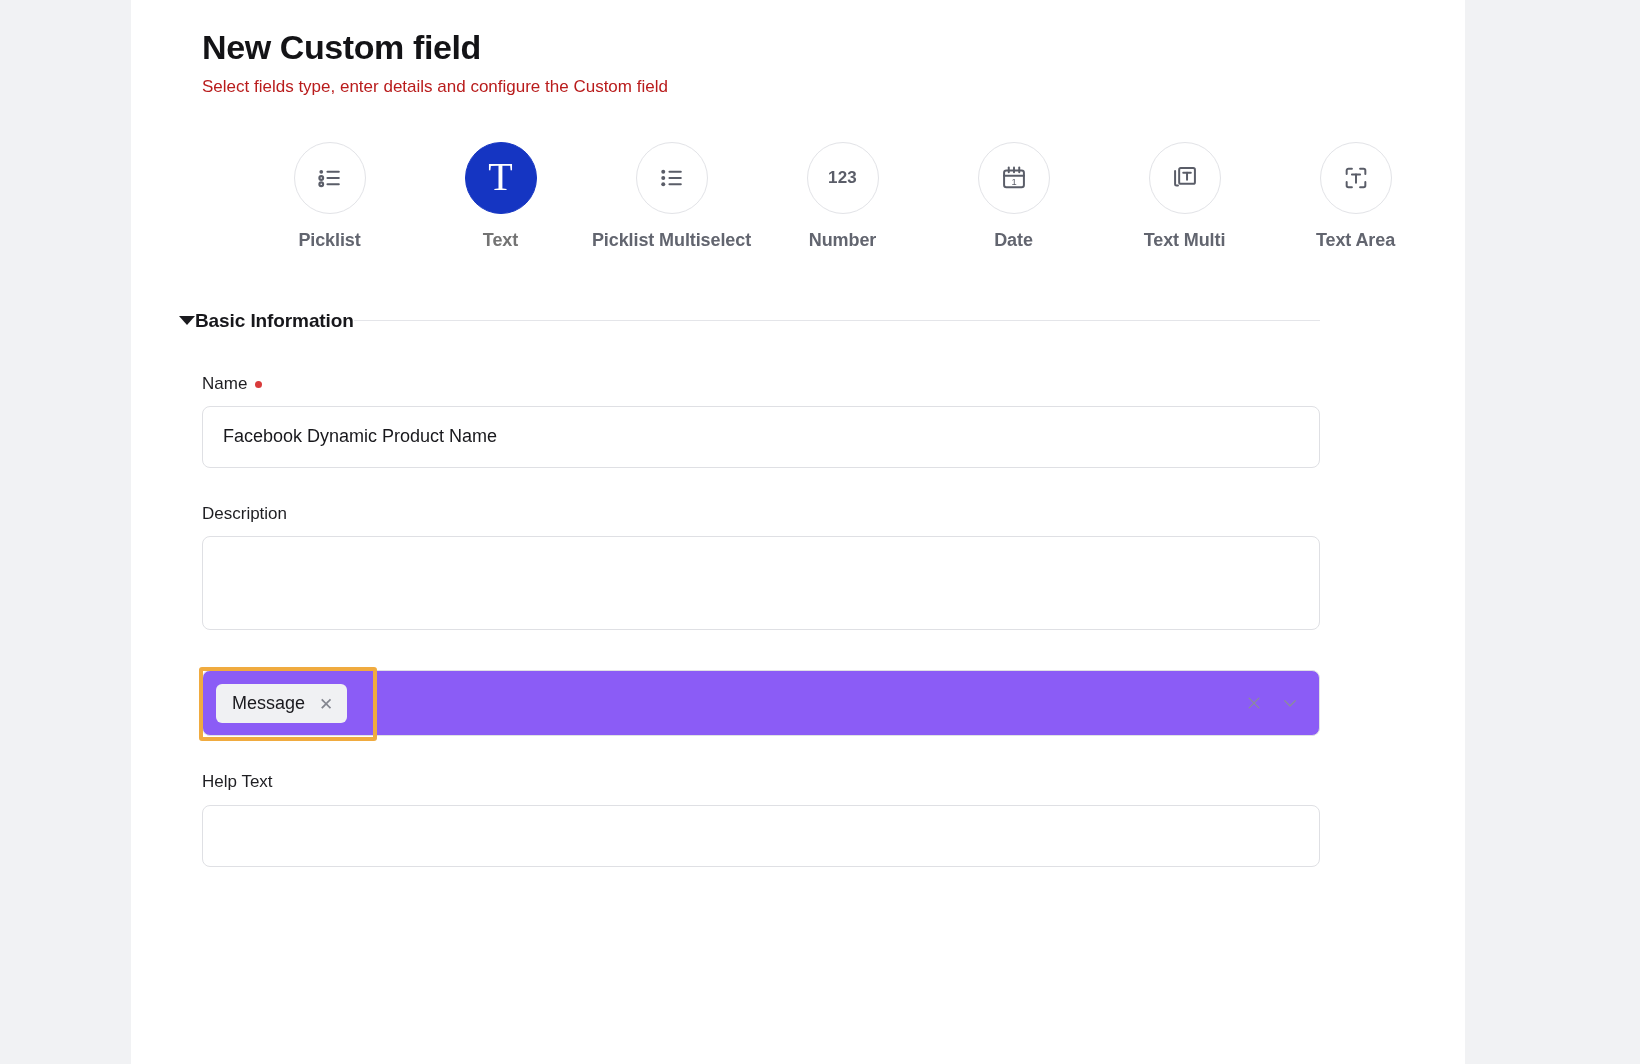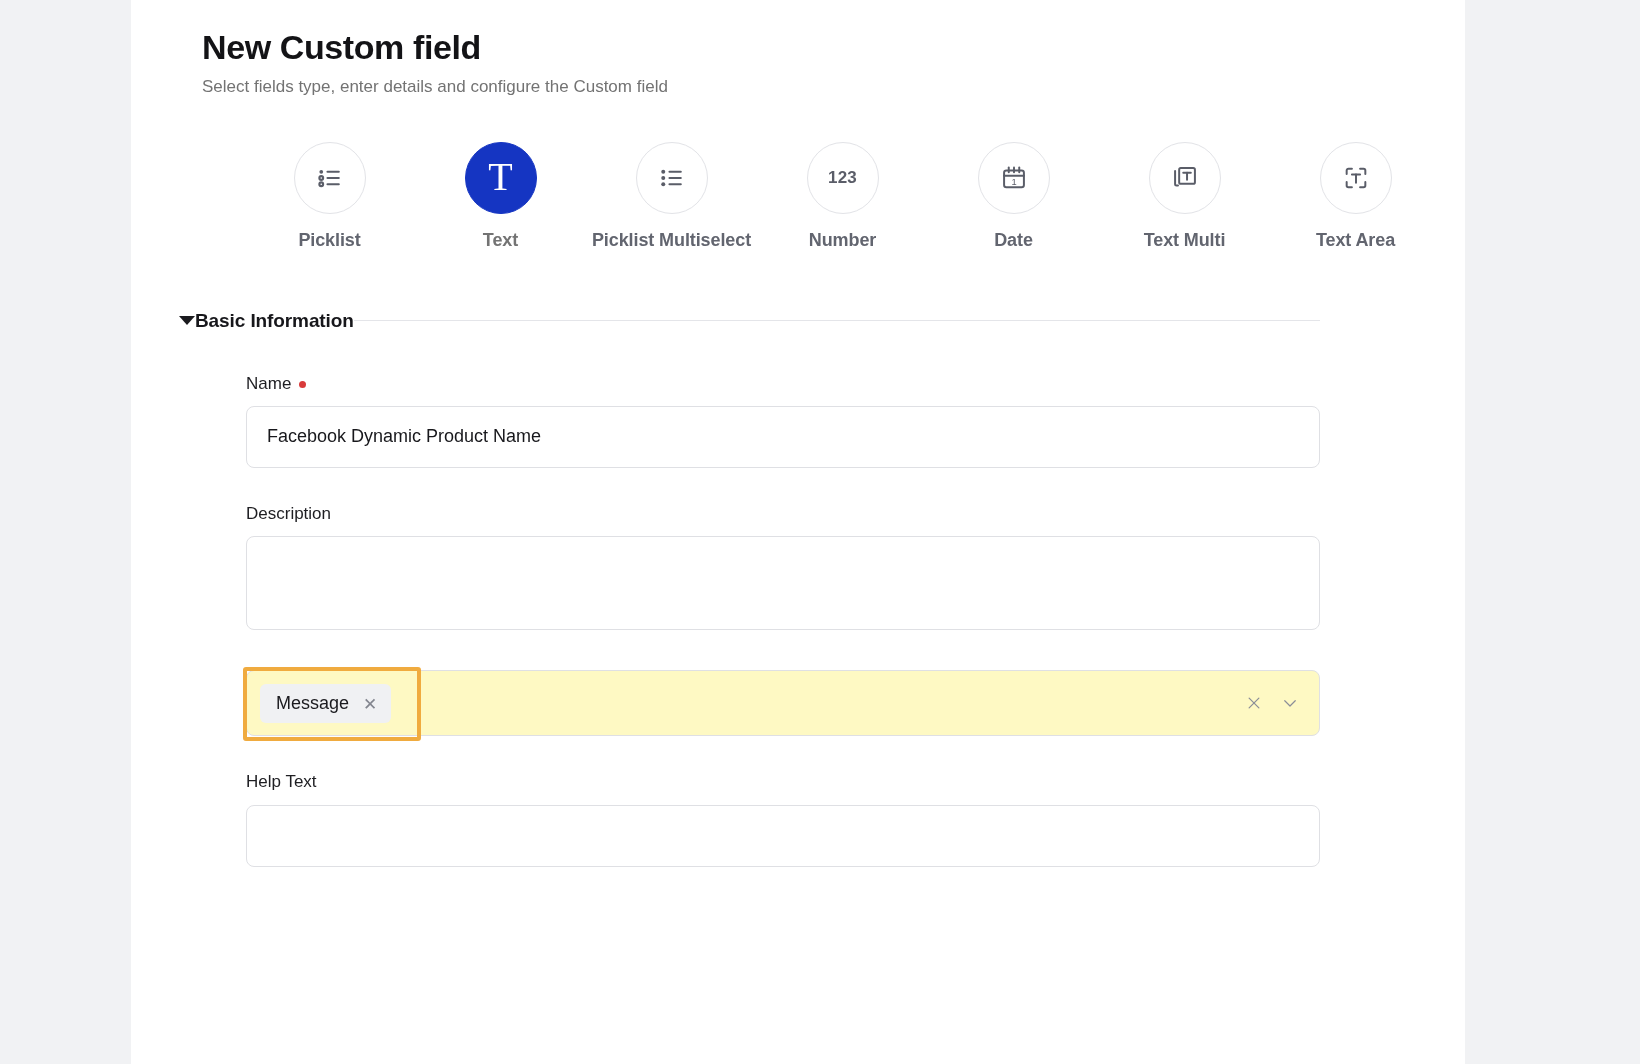--- a/index.html
+++ b/index.html
@@ -41,21 +41,21 @@
     font-size: 34px;
     font-weight: bold;
     letter-spacing: -0.4px;
     color: #131316;
     line-height: 1.25;
   }
 
   .page-subtitle {
     margin-top: 7px;
     font-size: 17px;
-    color: #737373;
+    color: #b91c1c;
     line-height: 1.3;
   }
 
   
   .type-picker {
     display: flex;
     align-items: flex-start;
     padding: 44px 0 0 113px;
     gap: 0;
   }
@@ -141,21 +141,21 @@
     letter-spacing: -0.1px;
   }
 
   .section-rule {
     flex: 1;
     height: 1px;
     background: #e4e5e9;
   }
 
   
-  .form { padding: 0 145px 0 71px; margin-left: 44px; }
+  .form { padding: 0 145px 0 71px; }
 
   .field { margin-top: 36px; }
   .field:first-child { margin-top: 42px; }
 
   .field-label {
     font-size: 17px;
     color: #1e1e22;
     display: flex;
     align-items: center;
     gap: 8px;
@@ -206,21 +206,21 @@
 
   ::placeholder { color: #9ea1a9; }
 
   
   .multiselect {
     position: relative;
     width: 100%;
     min-height: 66px;
     border: 1px solid #dfe0e4;
     border-radius: 8px;
-    background: #fef9c3;
+    background: #8b5cf6;
     display: flex;
     align-items: center;
     padding: 0 78px 0 13px;
   }
 
   .chip {
     display: inline-flex;
     align-items: center;
     gap: 14px;
     background: #f0f1f3;

